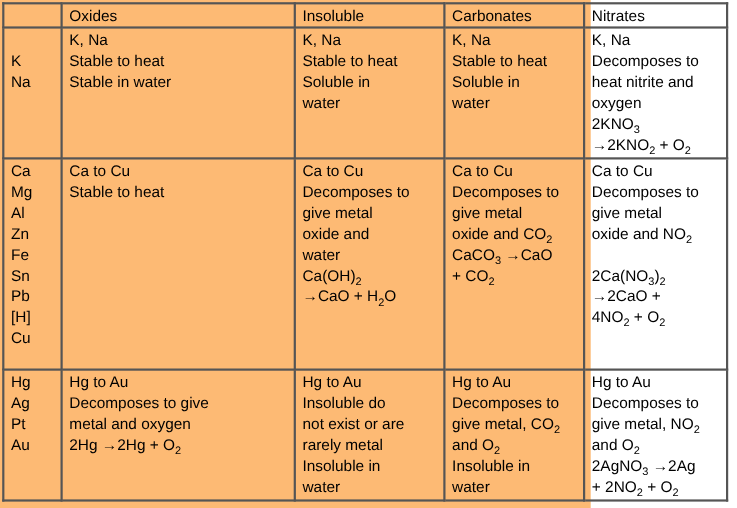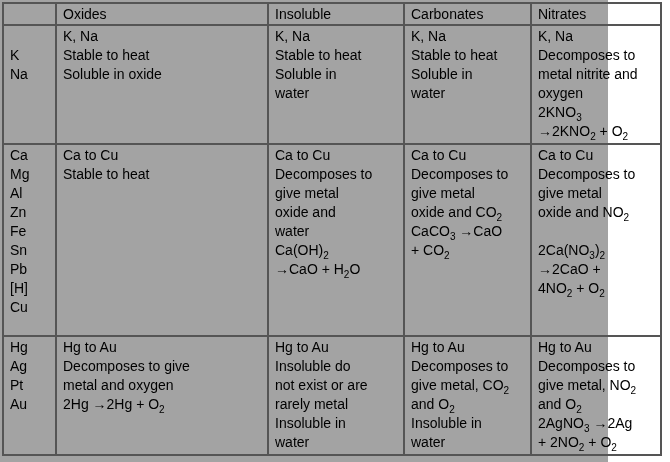--- a/index.html
+++ b/index.html
@@ -3,25 +3,25 @@
 <meta charset="utf-8">
 <style>
   html, body {
     margin: 0;
     padding: 0;
     background: #ffffff;
     font-family: "Liberation Sans", "DejaVu Sans", sans-serif;
     color: #000000;
   }
   .page {
-    width: 608px;
+    width: 537px;
     height: 462px;
     box-sizing: border-box;
     padding: 2px 0 0 2px;
-    background: #a3a3a3;
+    background: #fdba74;
   }
   table.chem-table {
     border-collapse: collapse;
     table-layout: fixed;
     width: 658px;
     font-size: 14px;
     line-height: 19px;
   }
   table.chem-table th,
   table.chem-table td {
@@ -74,38 +74,38 @@
     <tbody>
         <tr>
           <td>
             <div class="line"></div>
             <div class="line">K</div>
             <div class="line">Na</div>
           </td>
           <td>
             <div class="line">K, Na</div>
             <div class="line">Stable to heat</div>
-            <div class="line">Soluble in oxide</div>
+            <div class="line">Stable in water</div>
           </td>
           <td>
             <div class="line">K, Na</div>
             <div class="line">Stable to heat</div>
             <div class="line">Soluble in</div>
             <div class="line">water</div>
           </td>
           <td>
             <div class="line">K, Na</div>
             <div class="line">Stable to heat</div>
             <div class="line">Soluble in</div>
             <div class="line">water</div>
           </td>
           <td>
             <div class="line">K, Na</div>
             <div class="line">Decomposes to</div>
-            <div class="line">metal nitrite and</div>
+            <div class="line">heat nitrite and</div>
             <div class="line">oxygen</div>
             <div class="line"><span>2KNO</span><span><sub>3</sub></span></div>
             <div class="line"><b>→2KNO</b><b><sub>2</sub></b><b> + O</b><b><sub>2</sub></b></div>
           </td>
         </tr>
         <tr>
           <td>
             <div class="line">Ca</div>
             <div class="line">Mg</div>
             <div class="line">Al</div>

